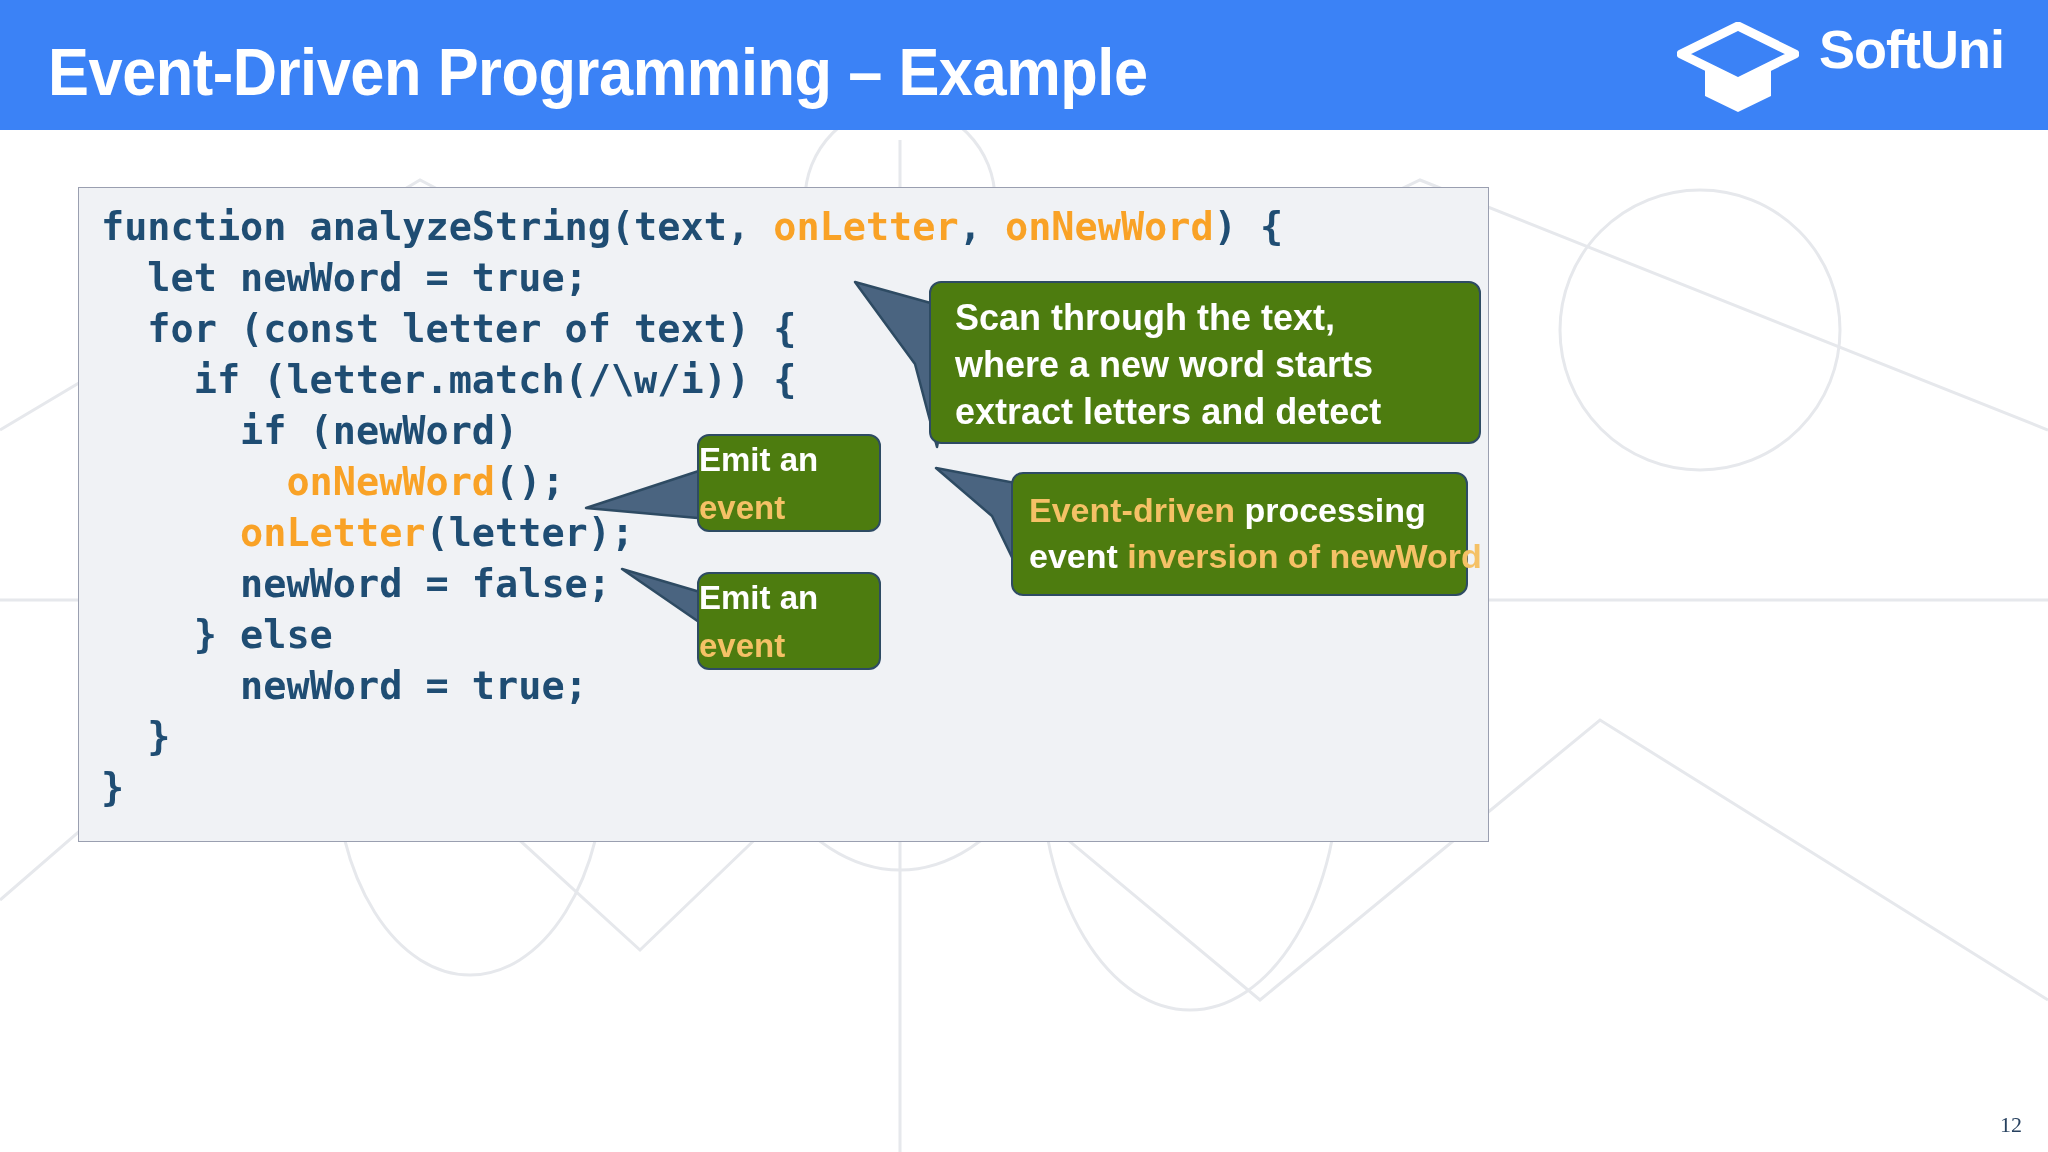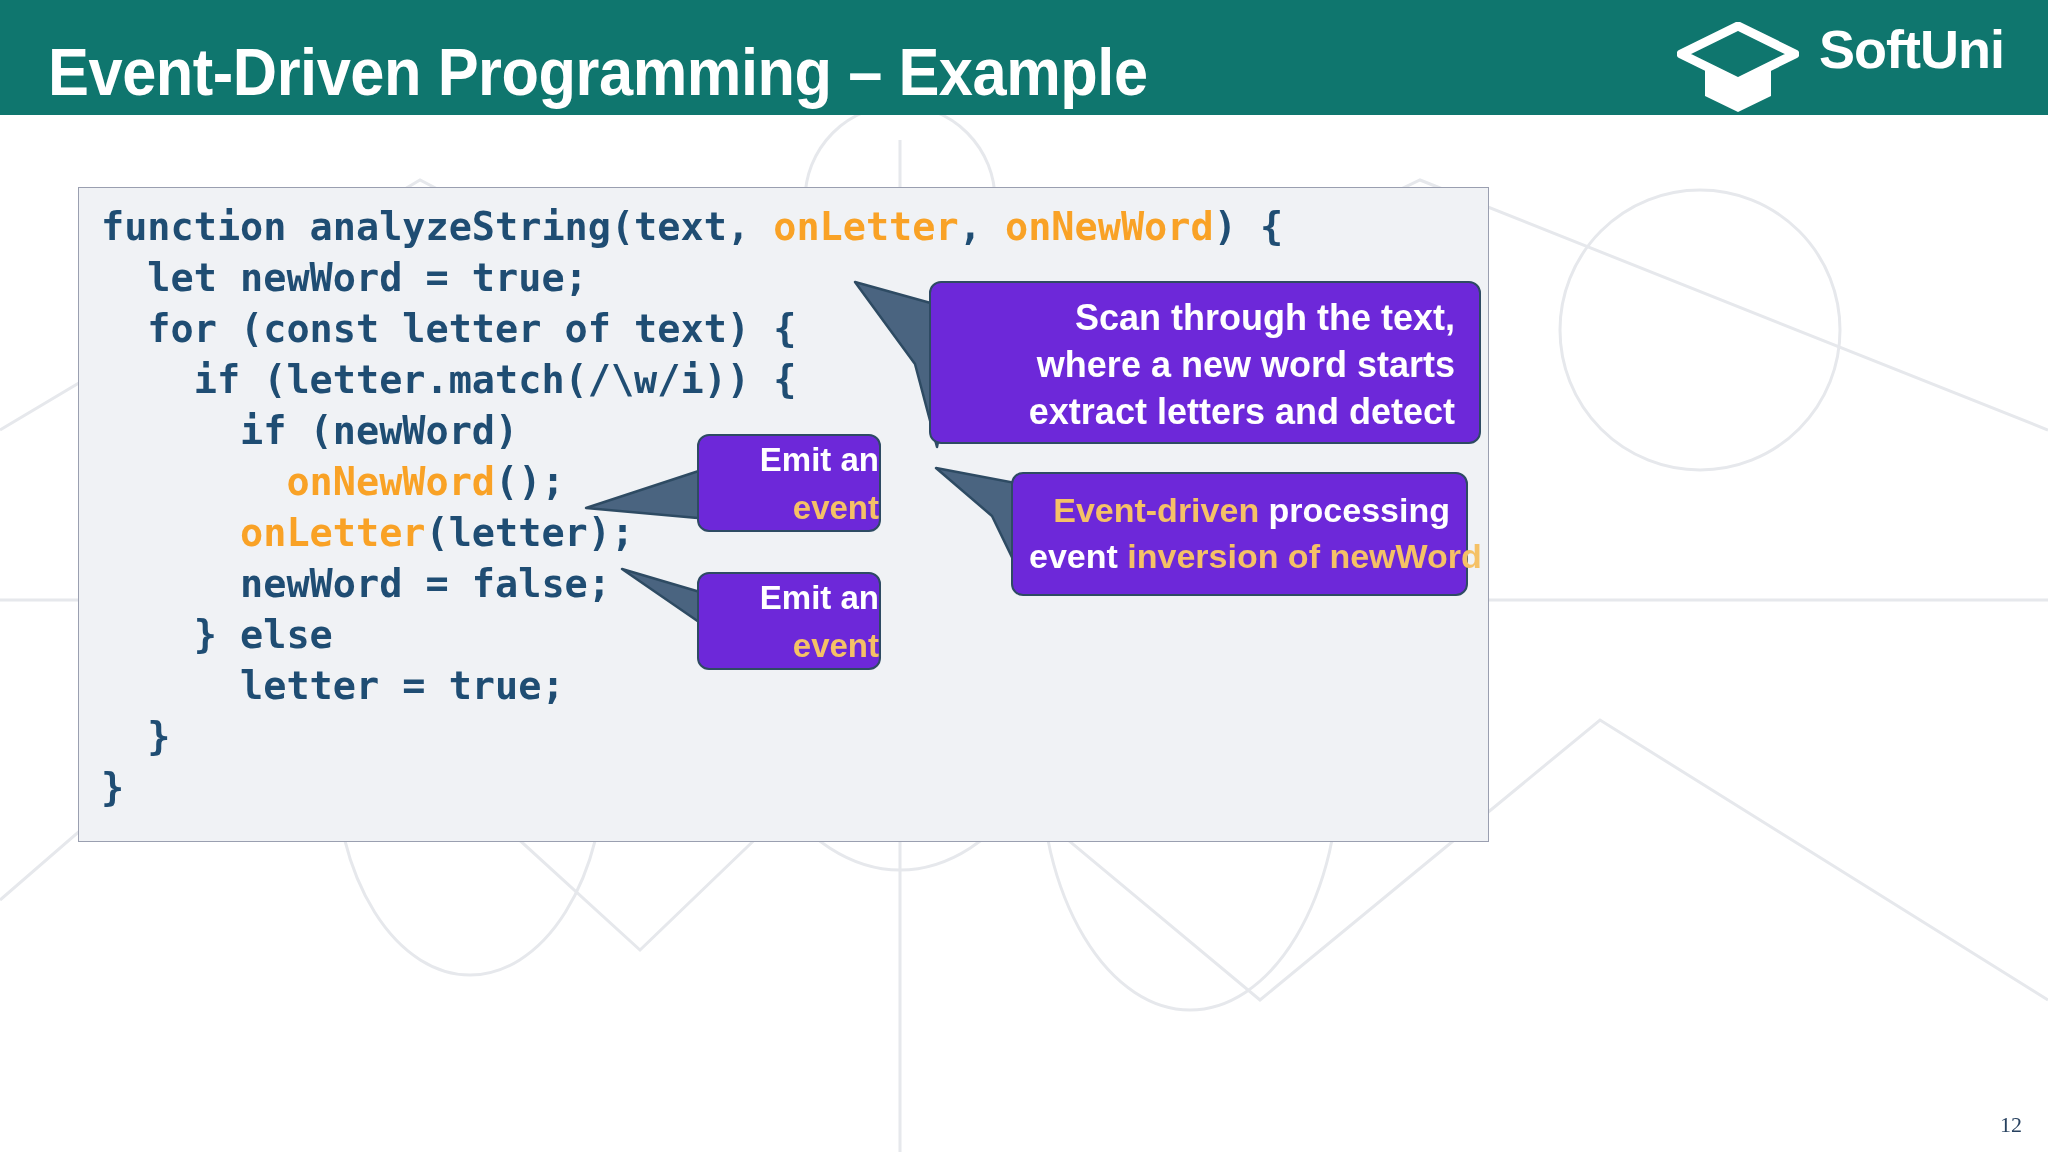--- a/index.html
+++ b/index.html
@@ -9,22 +9,22 @@
     font-family:"Liberation Sans", sans-serif;
   }
 
   
   #watermark{
     position:absolute;inset:0;z-index:0;pointer-events:none;
   }
 
   
   #header{
-    position:absolute;left:0;top:0;width:2048px;height:115px;
-    background:#0f766e;z-index:2;
+    position:absolute;left:0;top:0;width:2048px;height:130px;
+    background:#3b82f6;z-index:2;
   }
   #slide-title{
     position:absolute;left:48px;top:34px;
     color:#ffffff;
     font-size:66px;font-weight:bold;
     font-family:"Liberation Sans Narrow","Liberation Sans",sans-serif;
     letter-spacing:-0.5px;
     white-space:nowrap;
     transform:scaleX(0.93);transform-origin:left center;
   }
@@ -56,27 +56,27 @@
     font-weight:bold;
     color:#1F4D73;
     white-space:pre;
     letter-spacing:0px;
   }
   .hl{color:#F9A226;}
 
   
   .callout{
     position:absolute;z-index:5;
-    background:#6d28d9;
+    background:#4d7c0f;
     border:2px solid #2E4B63;
     border-radius:12px;
     color:#ffffff;
     font-family:"Liberation Sans Narrow","Liberation Sans",sans-serif;
     font-weight:bold;
-    text-align:right;
+    text-align:left;
     box-sizing:border-box;
     display:flex;flex-direction:column;justify-content:center;
   }
   .callout .amber{color:#F5C166;}
   .callout-line{white-space:nowrap;}
   .tail{position:absolute;z-index:4;overflow:visible;}
 
   #callout-scan{
     left:929px;top:281px;width:552px;height:163px;
     font-size:36px;line-height:47px;padding:4px 24px 0 24px;
@@ -134,21 +134,21 @@
 <div id="code-panel">
   <pre id="code"><span>function analyzeString(text, </span><span class="hl">onLetter</span><span>, </span><span class="hl">onNewWord</span><span>) {</span>
 <span>  let newWord = true;</span>
 <span>  for (const letter of text) {</span>
 <span>    if (letter.match(/\w/i)) {</span>
 <span>      if (newWord)</span>
 <span>        </span><span class="hl">onNewWord</span><span>();</span>
 <span>      </span><span class="hl">onLetter</span><span>(letter);</span>
 <span>      newWord = false;</span>
 <span>    } else</span>
-<span>      letter = true;</span>
+<span>      newWord = true;</span>
 <span>  }</span>
 <span>}</span></pre>
 </div>
 
 <svg class="tail" style="left:845px;top:272px;width:160px;height:190px;" viewBox="0 0 160 190">
   <path d="M10 10 L118 40 L108 88 L92 175 L70 92 Z" fill="#4A6480" stroke="#2E4B63" stroke-width="2.5" stroke-linejoin="round"></path>
 </svg>
 
 <svg class="tail" style="left:580px;top:448px;width:160px;height:90px;" viewBox="0 0 160 90">
   <path d="M6 60 L140 16 L140 72 Z" fill="#4A6480" stroke="#2E4B63" stroke-width="2.5" stroke-linejoin="round"></path>

